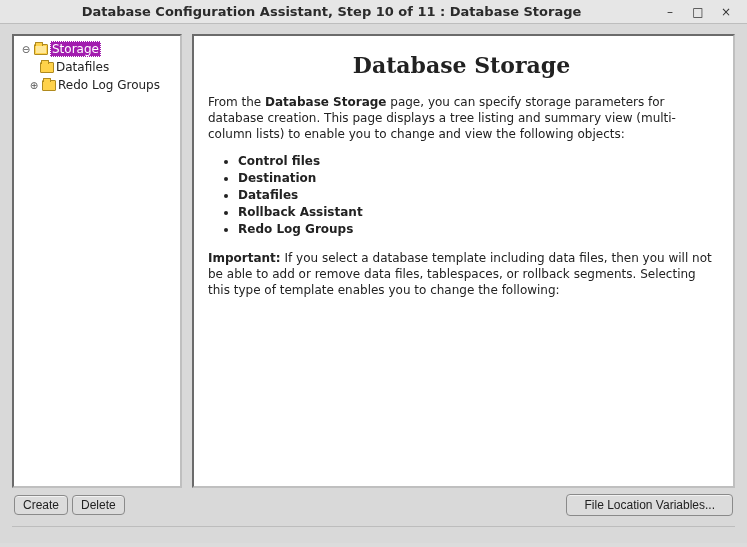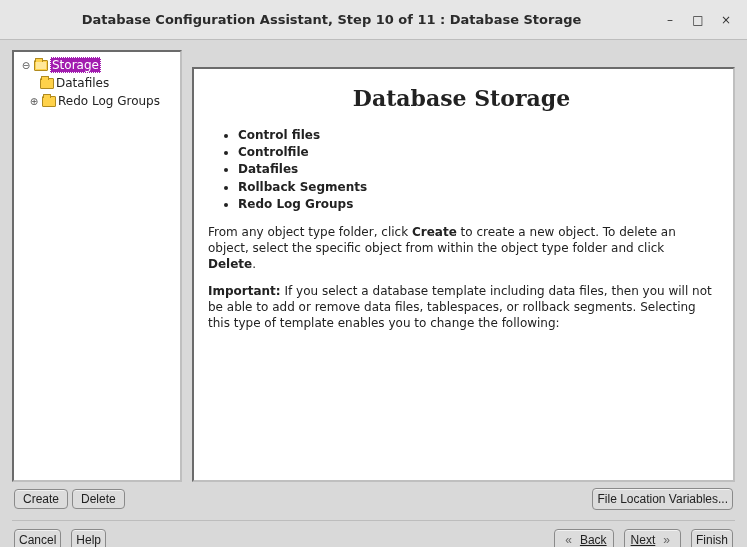--- a/index.html
+++ b/index.html
@@ -9,21 +9,21 @@
     font-size: 12px;
     background: #dcdcdc;
     color: #222;
     width: 747px;
     height: 547px;
     overflow: hidden;
   }
   .titlebar {
     display: flex;
     align-items: center;
-    height: 40px;
+    height: 24px;
     background: #e6e6e6;
     border-bottom: 1px solid #bdbdbd;
     padding: 0 8px 0 0;
   }
   .title-text {
     flex: 1;
     text-align: center;
     font-weight: bold;
     font-size: 13px;
     color: #2b2b2b;
@@ -53,33 +53,32 @@
   .folder-open::after { content:""; position:absolute; inset:1px; background:#ffe89a; }
   .file-icon { width:11px; height:13px; background:#fff; border:1px solid #7a7a7a; position:relative; }
   .file-icon::before { content:""; position:absolute; top:0; right:0; width:4px; height:4px; background:#d0d0d0; border-left:1px solid #7a7a7a; border-bottom:1px solid #7a7a7a; }
   .sel { background:#a21caf; color:#fff; border:1px dotted #fff; padding:0 1px; }
   .content-pane {
     flex:1;
     background:#fff;
     border:2px inset #bfbfbf;
     padding:14px 18px 10px 14px;
     overflow:auto;
-    margin-top:17px;
   }
   h1.page-title { text-align:center; font-size:22px; margin:2px 0 16px 0; font-family:"DejaVu Serif", Georgia, serif; font-weight:bold; }
   .body-text { font-size:12px; line-height:1.35; }
   .body-text p { margin:0 0 10px 0; }
   .body-text ul { margin:4px 0 12px 0; padding-left:30px; }
   .body-text li { margin:1px 0;font-weight:bold; }
   .mid-row { display:flex; justify-content:space-between; align-items:center; padding:6px 2px 6px 2px; }
   .btn {
     background:#dcdcdc;
     border:1px solid #8a8a8a;
     border-radius:4px;
-    padding:3px 4px;
+    padding:3px 17px;
     font-size:12px;
     color:#222;
     cursor:default;
     box-shadow: inset 0 1px 0 #f2f2f2;
   }
   .btn.small { padding:2px 8px; }
   .btn-row-left { display:flex; gap:4px; }
   hr.sep { border:none; border-top:1px solid #bdbdbd; margin:4px 0 8px 0; }
   .wizard-row { display:flex; align-items:center; gap:10px; padding:0 2px; }
   .wizard-row .spacer { flex:1; }
@@ -117,56 +116,42 @@
       <div class="tree-item tree-indent1" style="padding-left:10px">
         <span class="toggle">⊕</span>
         <span class="folder-icon"></span>
         <span>Redo Log Groups</span>
       </div>
     </div>
 
     <div class="content-pane">
       <h1 class="page-title">Database Storage</h1>
       <div class="body-text">
+        <p>
+          <span>From the </span><b>Database Storage</b><span> page, you can specify storage parameters for database creation. This page displays a tree listing and summary view (multi-column lists) to enable you to change and view the following objects:</span>
+        </p>
         <ul>
           <li>Control files</li>
-          <li>Controlfile</li>
+          <li>Destination</li>
           <li>Datafiles</li>
-          <li>Rollback Segments</li>
+          <li>Rollback Assistant</li>
           <li>Redo Log Groups</li>
         </ul>
-        <p>
-          <span>From any object type folder, click </span><b>Create</b><span> to create a new object. To delete an object, select the specific object from within the object type folder and click </span><b>Delete</b><span>.</span>
-        </p>
         <p>
           <b>Important:</b><span> If you select a database template including data files, then you will not be able to add or remove data files, tablespaces, or rollback segments. Selecting this type of template enables you to change the following:</span>
         </p>
       </div>
     </div>
 
   </div>
 
   <div class="mid-row">
     <div class="btn-row-left">
       <button class="btn small">Create</button>
       <button class="btn small">Delete</button>
     </div>
     <button class="btn">File Location Variables...</button>
   </div>
 
   <hr class="sep">
 
-  <div class="wizard-row">
-    <button class="btn">Cancel</button>
-    <button class="btn">Help</button>
-    <div class="spacer"></div>
-    <button class="btn nav">
-      <span class="arrow">«</span>
-      <span class="underline">Back</span>
-    </button>
-    <button class="btn nav">
-      <span class="underline">Next</span>
-      <span class="arrow">»</span>
-    </button>
-    <button class="btn">Finish</button>
-  </div>
 
 </div>
 
 </body></html>

